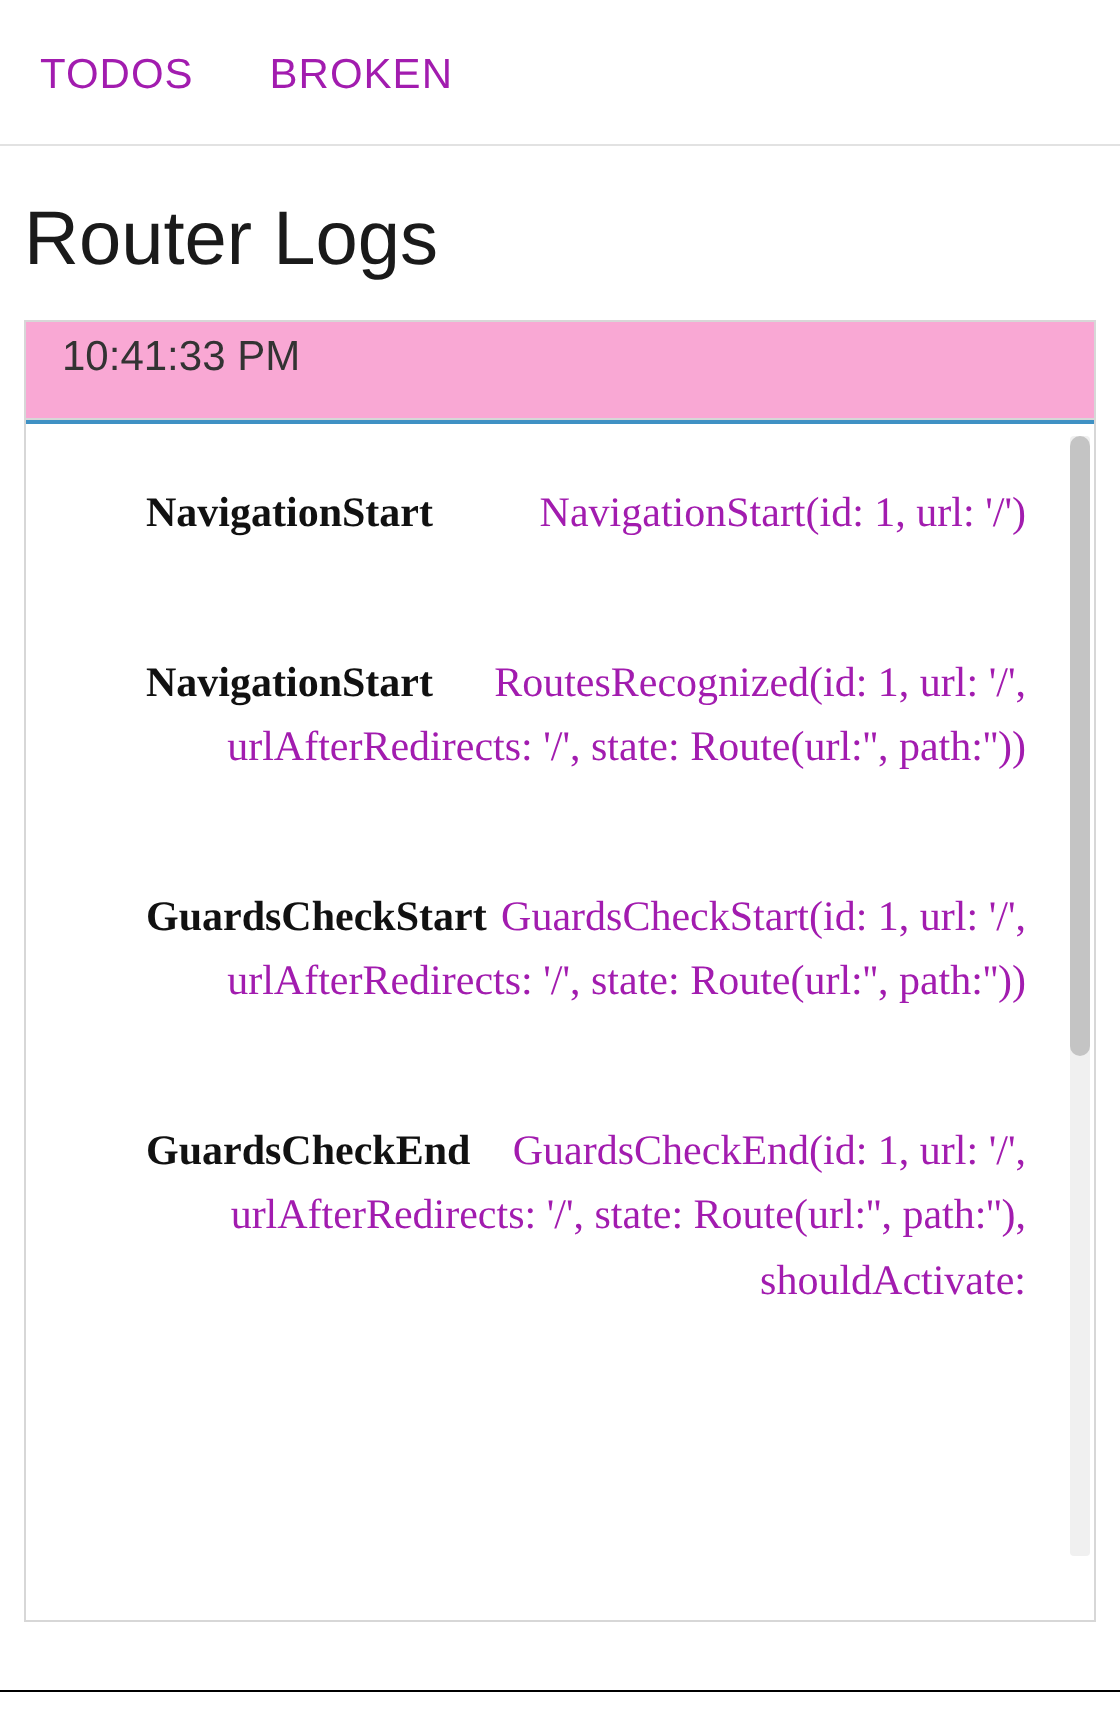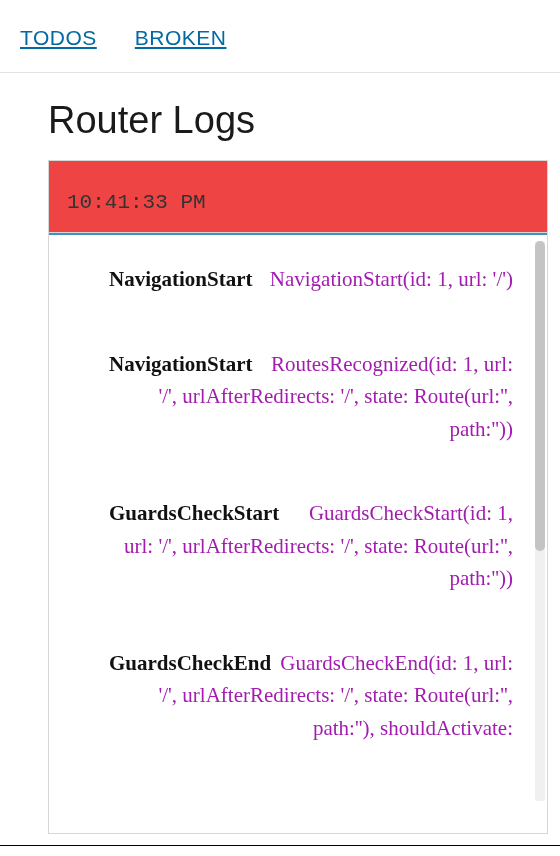--- a/index.html
+++ b/index.html
@@ -17,50 +17,47 @@
   
   .nav {
     width: 100%;
     border-bottom: 1px solid #e2e2e2;
     padding: 26px 20px 22px 20px;
     display: flex;
     gap: 38px;
   }
   .nav-item {
     font-size: 21px;
-    color: #0369a1;
+    color: #a21caf;
     cursor: pointer;
     letter-spacing: 0.5px;
-    text-decoration: underline;
   }
 
   
   .page {
     padding: 0 12px 0 12px;
-    margin-left: 36px;
   }
   h1.page-title {
     font-size: 38px;
     font-weight: 400;
     margin: 26px 0 18px 0;
     color: #1a1a1a;
   }
 
   
   .log-card {
     border: 1px solid #d7d7d7;
     width: 100%;
   }
   .log-card-header {
-    background: #ef4444;
+    background: #f9a8d4;
     border-bottom: 1px solid #d7d7d7;
-    padding: 30px 18px 18px 18px;
+    padding: 6px 18px 18px 18px;
     font-size: 21px;
     color: #333;
-    font-family: Liberation Mono, monospace;
   }
 
   .log-scroll {
     position: relative;
     height: 600px;          
     overflow: hidden;       
     border-top: 2px solid #3f91c4;
   }
 
   

